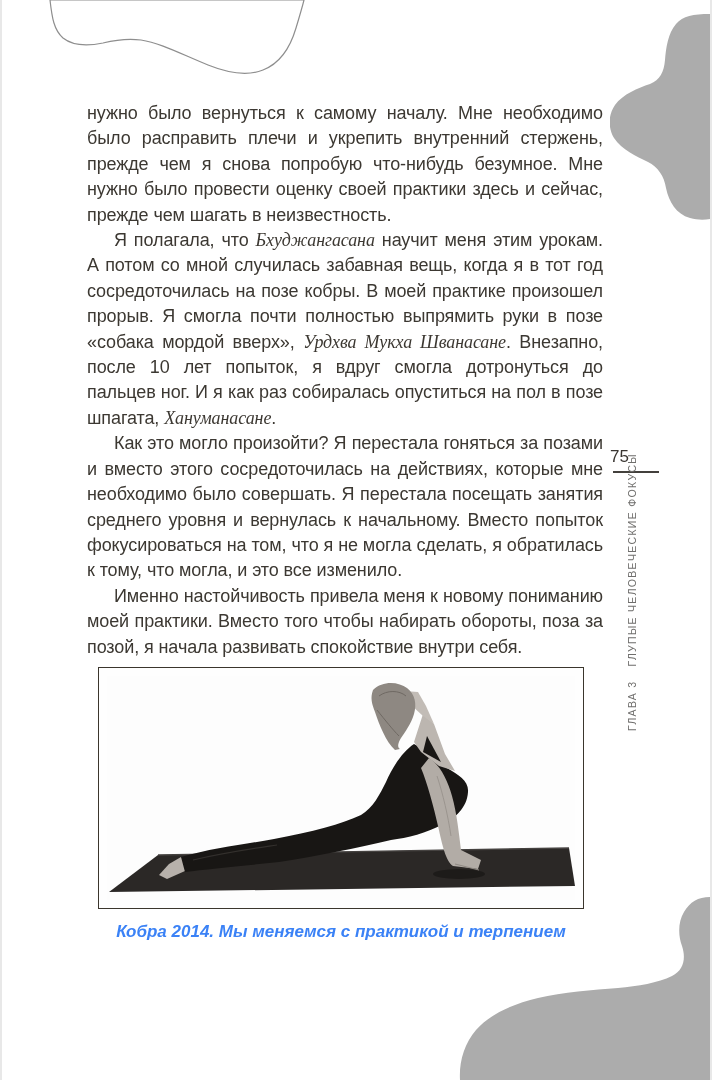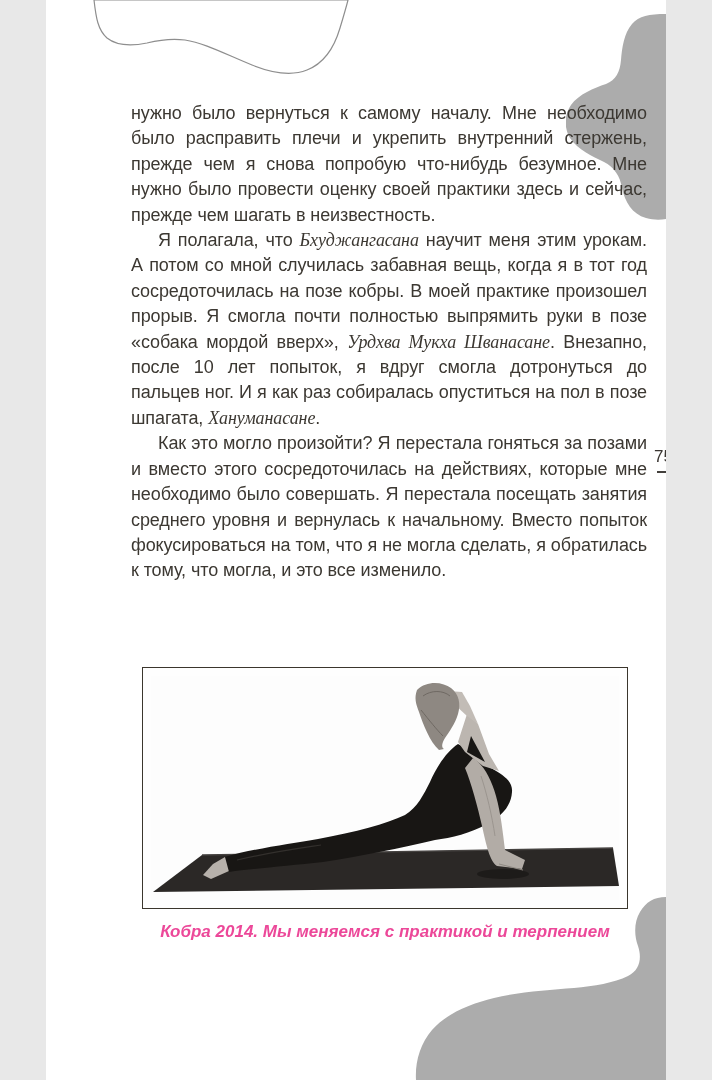--- a/index.html
+++ b/index.html
@@ -1,18 +1,18 @@
 <!DOCTYPE html>
 <html lang="ru"><head>
 <meta charset="utf-8">
 <style>
   html,body{margin:0;padding:0;background:#e8e8e8;}
   .page{
     position:relative;
-    width:620px;height:1080px;
+    width:708px;height:1080px;
     margin:0 auto;
     background:#ffffff;
     overflow:hidden;
     font-family:"Liberation Sans", sans-serif;
     color:#3c3832;
   }
   .deco{position:absolute;pointer-events:none;}
   .deco-tl{left:0;top:0;}
   .deco-tr{right:0;top:0;}
   .deco-br{right:0;bottom:0;}
@@ -56,21 +56,21 @@
     padding:8px;
     background:#fefefe;
   }
   .photo-frame svg{display:block;}
   .photo-caption{
     margin-top:13px;
     text-align:center;
     font-size:17px;
     font-style:italic;
     font-weight:600;
-    color:#ec4899;
+    color:#3b82f6;
   }
 </style>
 </head>
 <body>
 
 <div class="page">
 
   <svg class="deco deco-tl" width="320" height="90" viewBox="0 0 320 90">
     <path d="M48,0 C50,18 52,30 61,38 C71,46 86,46 101,43 C113,40 125,38 139,40 C159,43 181,55 206,65 C226,73 246,76 261,70 C279,63 289,45 294,28 C297,18 300,8 302,0 Z" fill="#ffffff" stroke="#8e8e8e" stroke-width="1.2"></path>
   </svg>
@@ -80,20 +80,21 @@
   </svg>
 
   <svg class="deco deco-br" width="260" height="190" viewBox="0 0 260 190">
     <path d="M260,7 C248,7 240,12 234,22 C228,32 228,45 232,56 C236,68 234,80 222,86 C208,93 188,96 168,98 C143,100 113,102 88,108 C63,114 40,124 26,140 C14,154 9,172 10,190 L260,190 Z" fill="#acacac"></path>
   </svg>
 
   <div class="text-block">
       <p><span>нужно было вернуться к самому началу. Мне необходимо было расправить плечи и укрепить внутренний стержень, прежде чем я снова попробую что-нибудь безумное. Мне нужно было провести оценку своей практики здесь и сейчас, прежде чем шагать в неизвестность.</span></p>
       <p class="indent"><span>Я полагала, что </span><em>Бхуджангасана</em><span> научит меня этим урокам. А потом со мной случилась забавная вещь, когда я в тот год сосредоточилась на позе кобры. В моей практике произошел прорыв. Я смогла почти полностью выпрямить руки в позе «собака мордой вверх», </span><em>Урдхва Мукха Шванасане</em><span>. Внезапно, после 10 лет попыток, я вдруг смогла дотронуться до пальцев ног. И я как раз собиралась опуститься на пол в позе шпагата, </span><em>Хануманасане</em><span>.</span></p>
       <p class="indent"><span>Как это могло произойти? Я перестала гоняться за позами и вместо этого сосредоточилась на действиях, которые мне необходимо было совершать. Я перестала посещать занятия среднего уровня и вернулась к начальному. Вместо попыток фокусироваться на том, что я не могла сделать, я обратилась к тому, что могла, и это все изменило.</span></p>
+      <p class="indent"><span>Именно настойчивость привела меня к новому пониманию моей практики. Вместо того чтобы набирать обороты, поза за позой, я начала развивать спокойствие внутри себя.</span></p>
     </div>
 
   <div class="page-number">75</div>
   <div class="page-number-rule"></div>
 
   <div class="chapter-vertical">
     <span>ГЛАВА 3</span><span class="chap-gap"></span><span>ГЛУПЫЕ ЧЕЛОВЕЧЕСКИЕ ФОКУСЫ</span>
   </div>
 
   <figure class="photo-figure">

